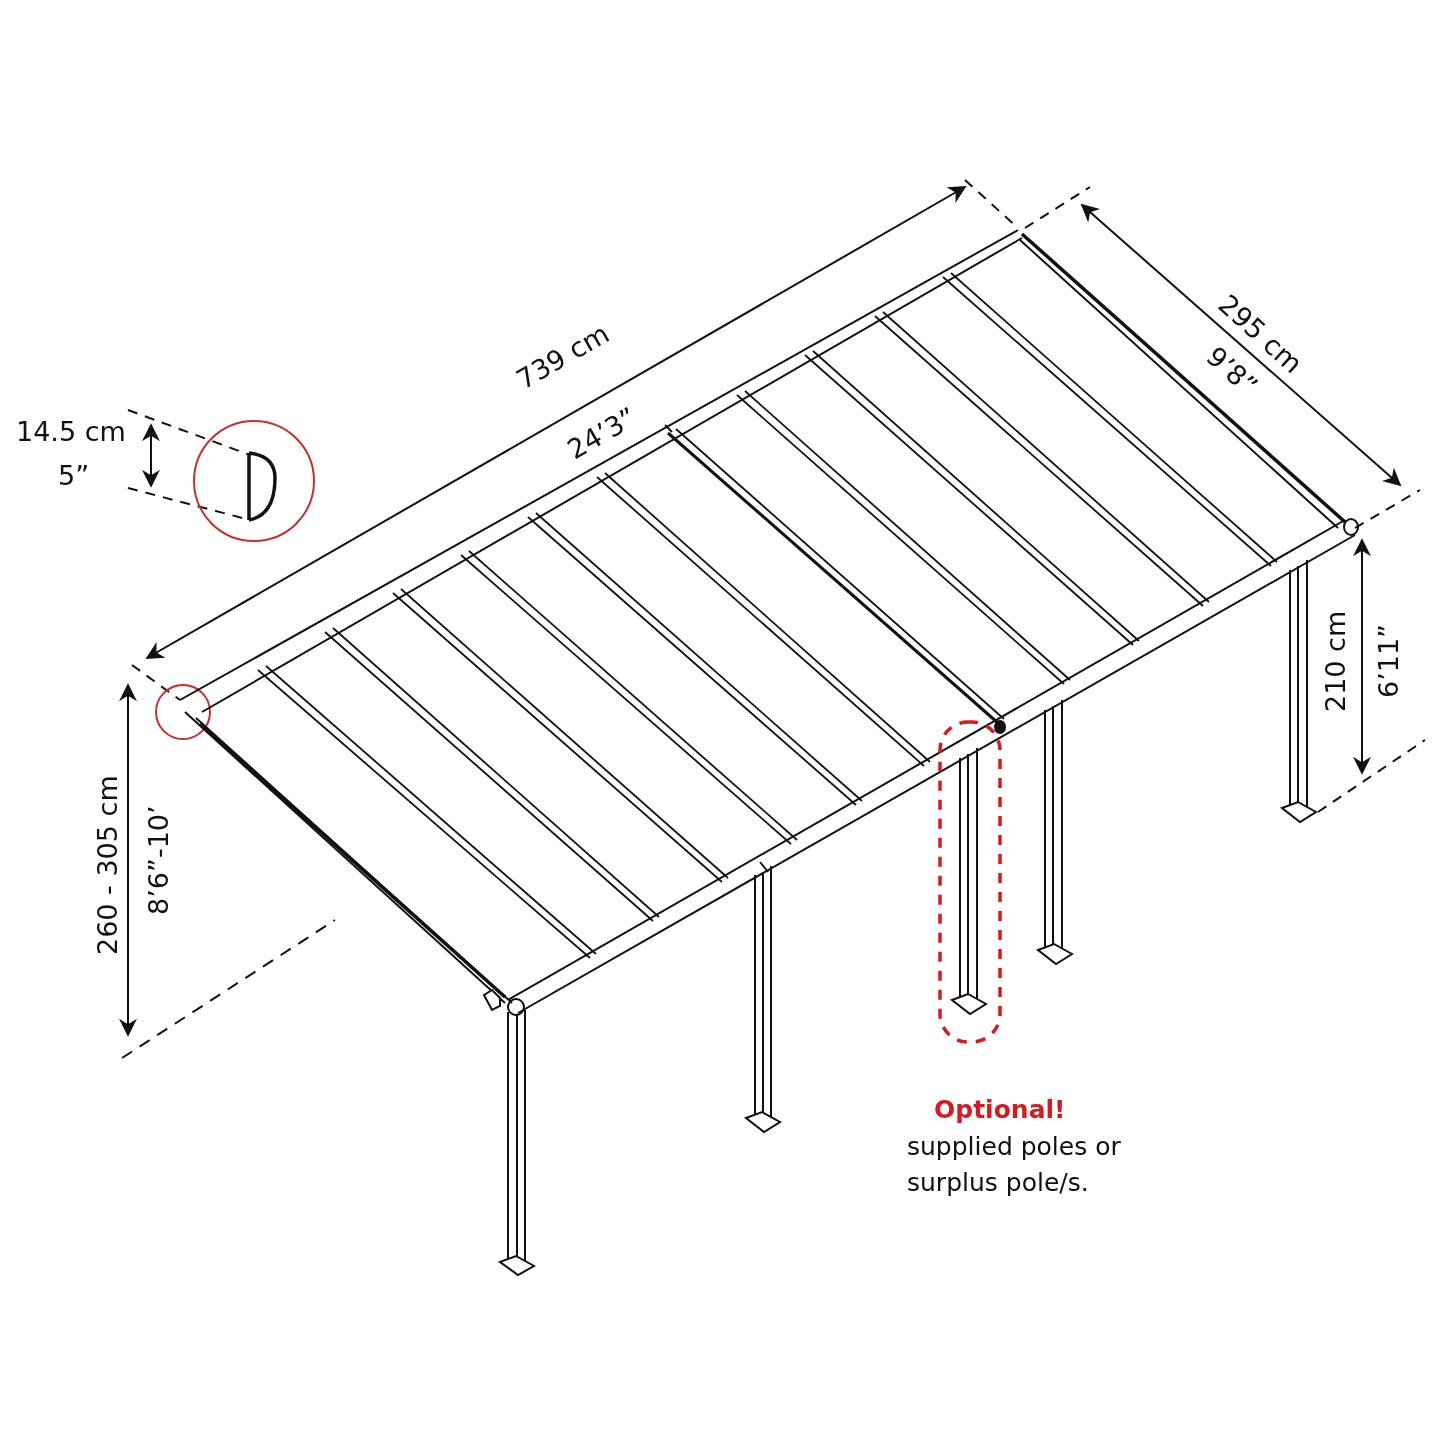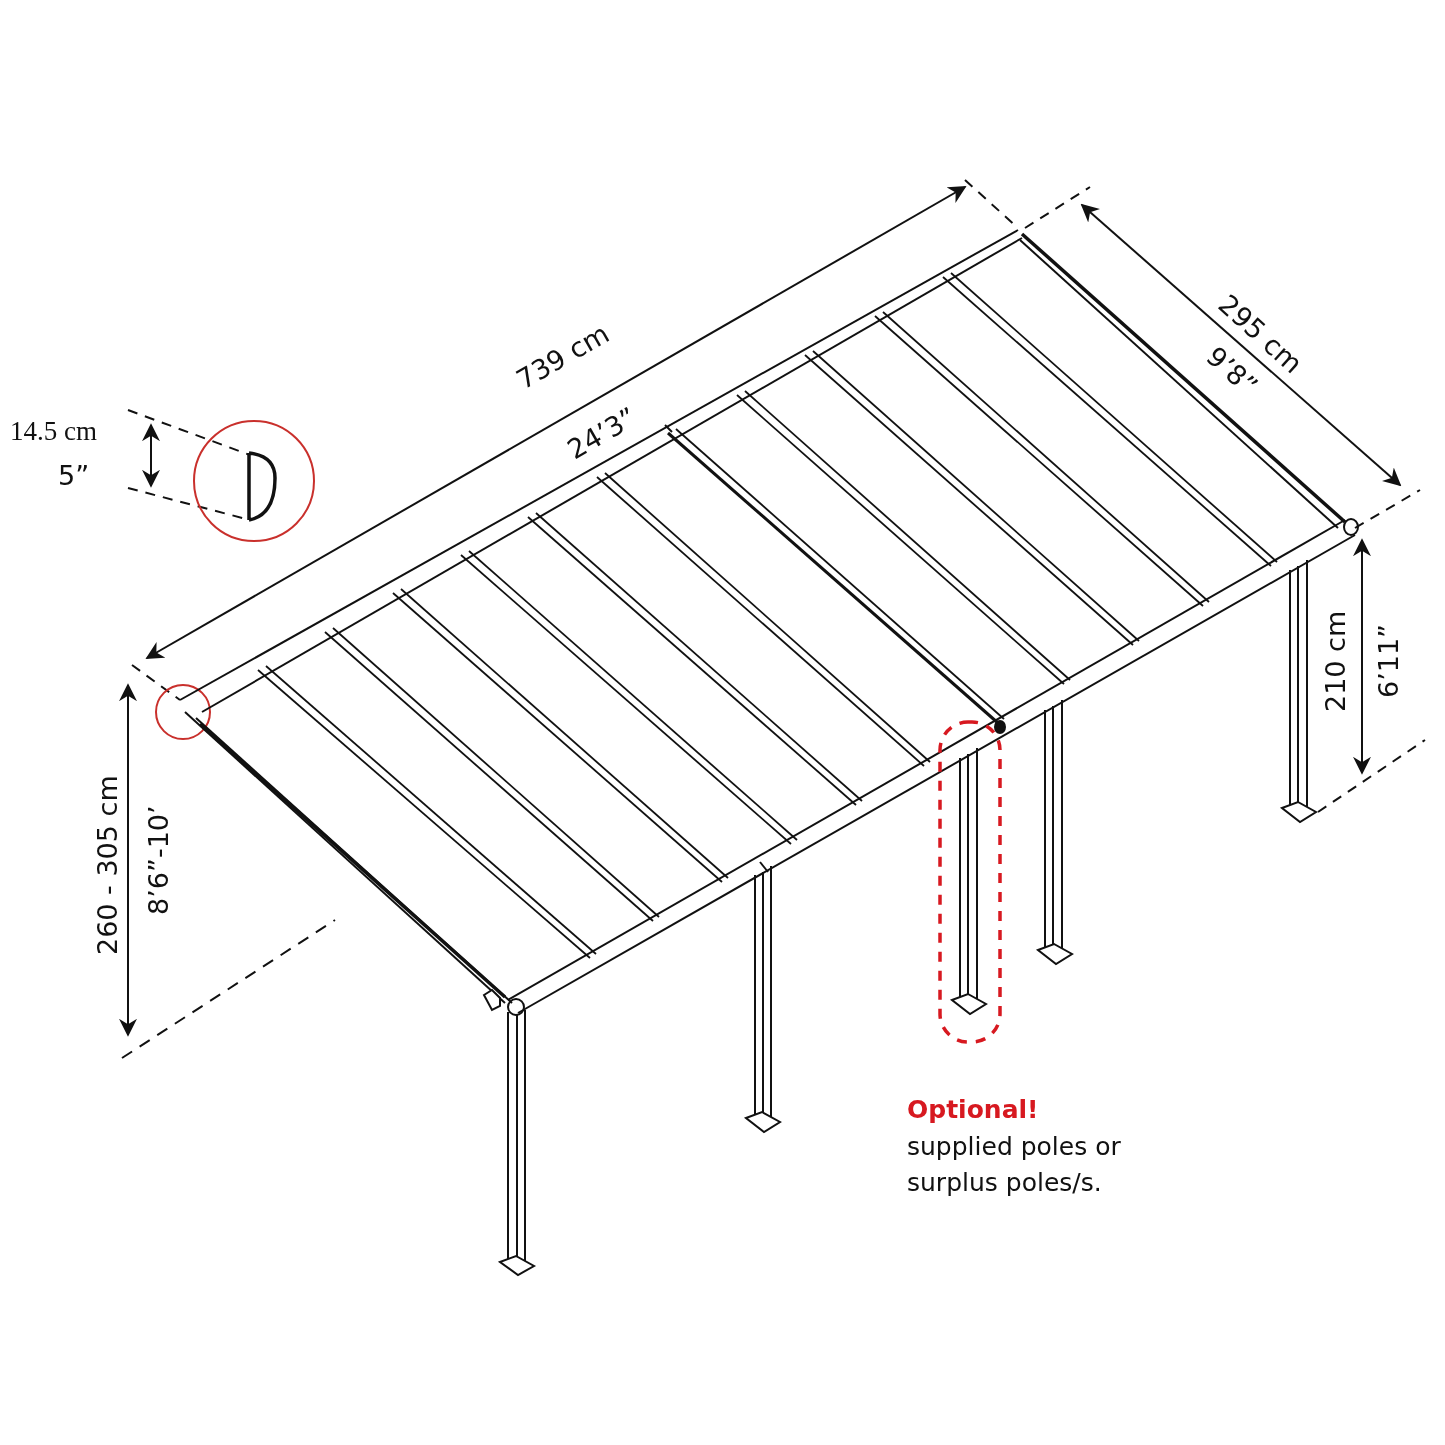--- a/index.html
+++ b/index.html
@@ -1,21 +1,21 @@
 <!DOCTYPE html>
 <html><head>
 <meta charset="utf-8">
 <style>
   html, body { margin:0; padding:0; background:#ffffff; }
   #canvas { position:relative; width:1445px; height:1445px; overflow:hidden; background:#fff; }
   svg { position:absolute; left:0; top:0; }
   .lbl { position:absolute; font-family:"DejaVu Sans", sans-serif; color:#111; white-space:nowrap; line-height:1; }
   .dim { font-size:27px; }
   .note { position:absolute; left:907px; top:1092px; font-family:"DejaVu Sans", sans-serif; font-size:25px; line-height:36.5px; color:#111; }
-  .note .title { color:#d71920; font-weight:bold; font-size:25px; display:block; }
+  .note .title { color:#d71920; font-weight:bold; font-size:25px; display:block;margin-left:27px; }
   .note .line { display:block; }
 </style>
 </head>
 <body>
 
 <div id="canvas">
   <svg width="1445" height="1445" viewBox="0 0 1445 1445">
     <defs>
       <marker id="arr" viewBox="0 0 10 10" refX="9" refY="5" markerWidth="9" markerHeight="9" orient="auto-start-reverse">
         <path d="M0,0 L10,5 L0,10 L3,5 Z" fill="#111"></path>
@@ -131,33 +131,33 @@
         <line x1="1290" y1="570" x2="1290" y2="808"></line>
           <line x1="1298" y1="566" x2="1298" y2="812"></line>
           <line x1="1307" y1="560" x2="1307" y2="810"></line>
         <path d="M1282,808 L1298,802 L1316,812 L1300,822 Z"></path>
       </g>
     </g>
 
     <rect x="940" y="722" width="60" height="320" rx="28" ry="28" fill="none" stroke="#d71920" stroke-width="3.5" stroke-dasharray="10,9"></rect>
   </svg>
 
-  <span class="lbl dim" style="left:10px; top:418px;font-family:Liberation Serif, serif;">14.5 cm</span>
+  <span class="lbl dim" style="left:16px; top:418px;">14.5 cm</span>
   <span class="lbl dim" style="left:58px; top:462px;">5”</span>
 
   <span class="lbl dim" style="left:512px; top:370px; transform:rotate(-30deg); transform-origin:left top;">739 cm</span>
   <span class="lbl dim" style="left:563px; top:440px; transform:rotate(-30deg); transform-origin:left top;">24’3”</span>
 
   <span class="lbl dim" style="left:1232px; top:290px; transform:rotate(42deg); transform-origin:left top;">295 cm</span>
   <span class="lbl dim" style="left:1220px; top:342px; transform:rotate(42deg); transform-origin:left top;">9’8”</span>
 
   <span class="lbl dim" style="left:1322px; top:712px; transform:rotate(-90deg); transform-origin:left top;">210 cm</span>
   <span class="lbl dim" style="left:1375px; top:698px; transform:rotate(-90deg); transform-origin:left top;">6’11”</span>
 
   <span class="lbl dim" style="left:94px; top:955px; transform:rotate(-90deg); transform-origin:left top;">260 - 305 cm</span>
   <span class="lbl dim" style="left:145px; top:915px; transform:rotate(-90deg); transform-origin:left top;">8’6”-10’</span>
 
   <div class="note">
     <span class="title">Optional!</span>
     <span class="line">supplied poles or</span>
-    <span class="line">surplus poles/s.</span>
+    <span class="line">surplus pole/s.</span>
   </div>
 </div>
 
 </body></html>

